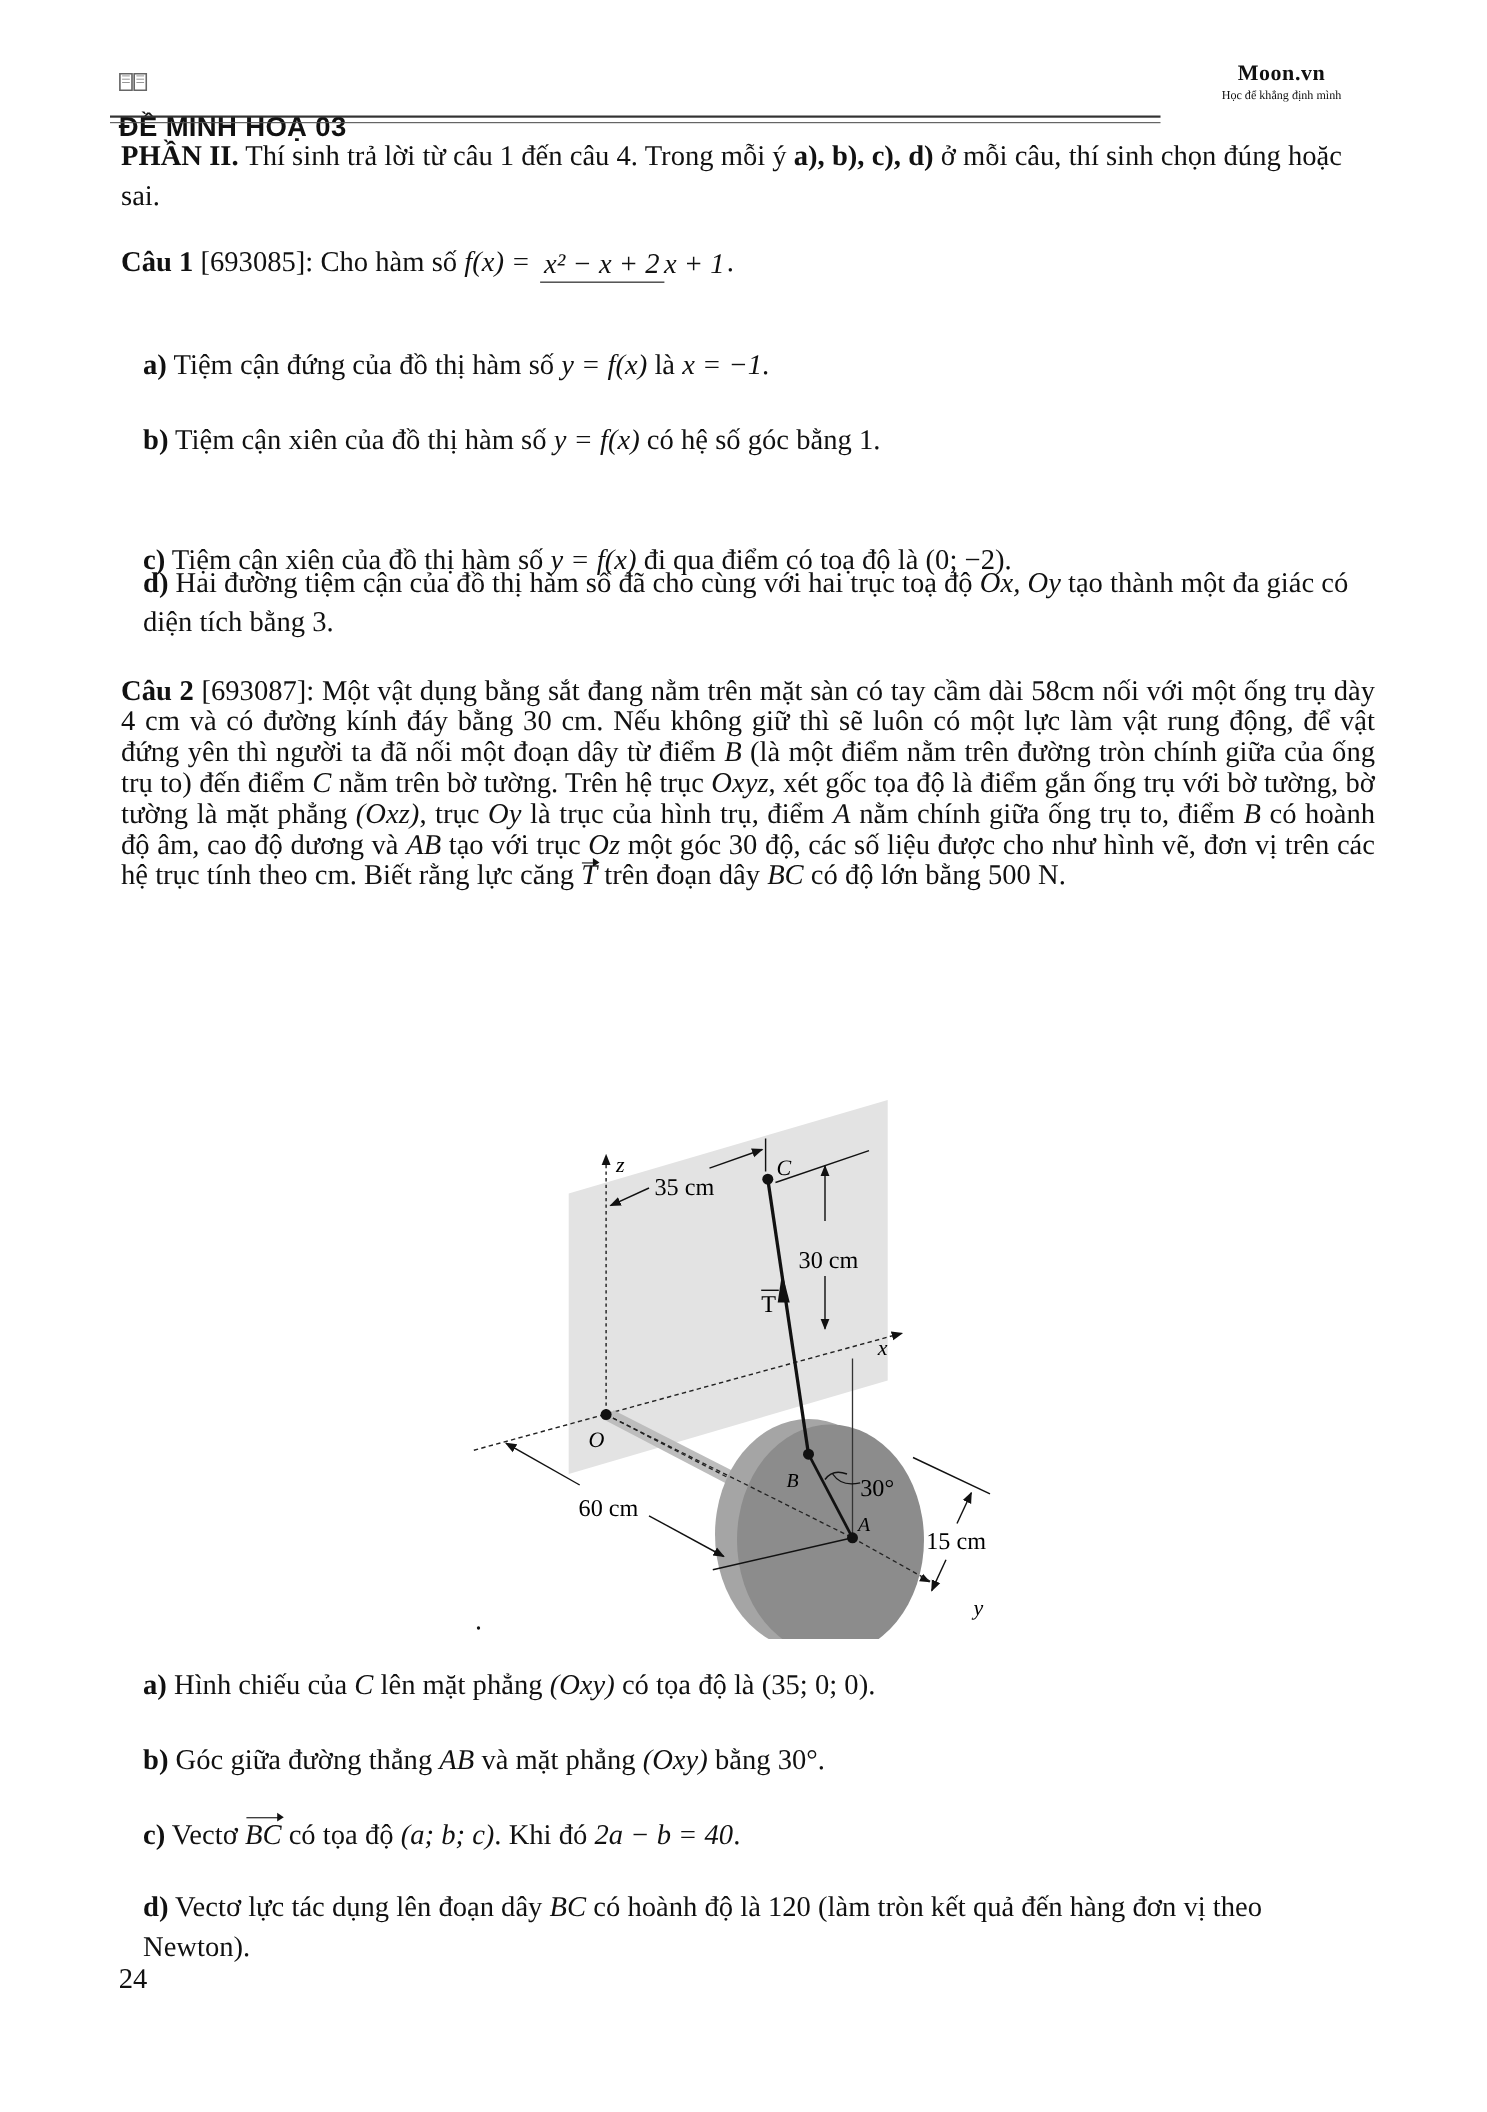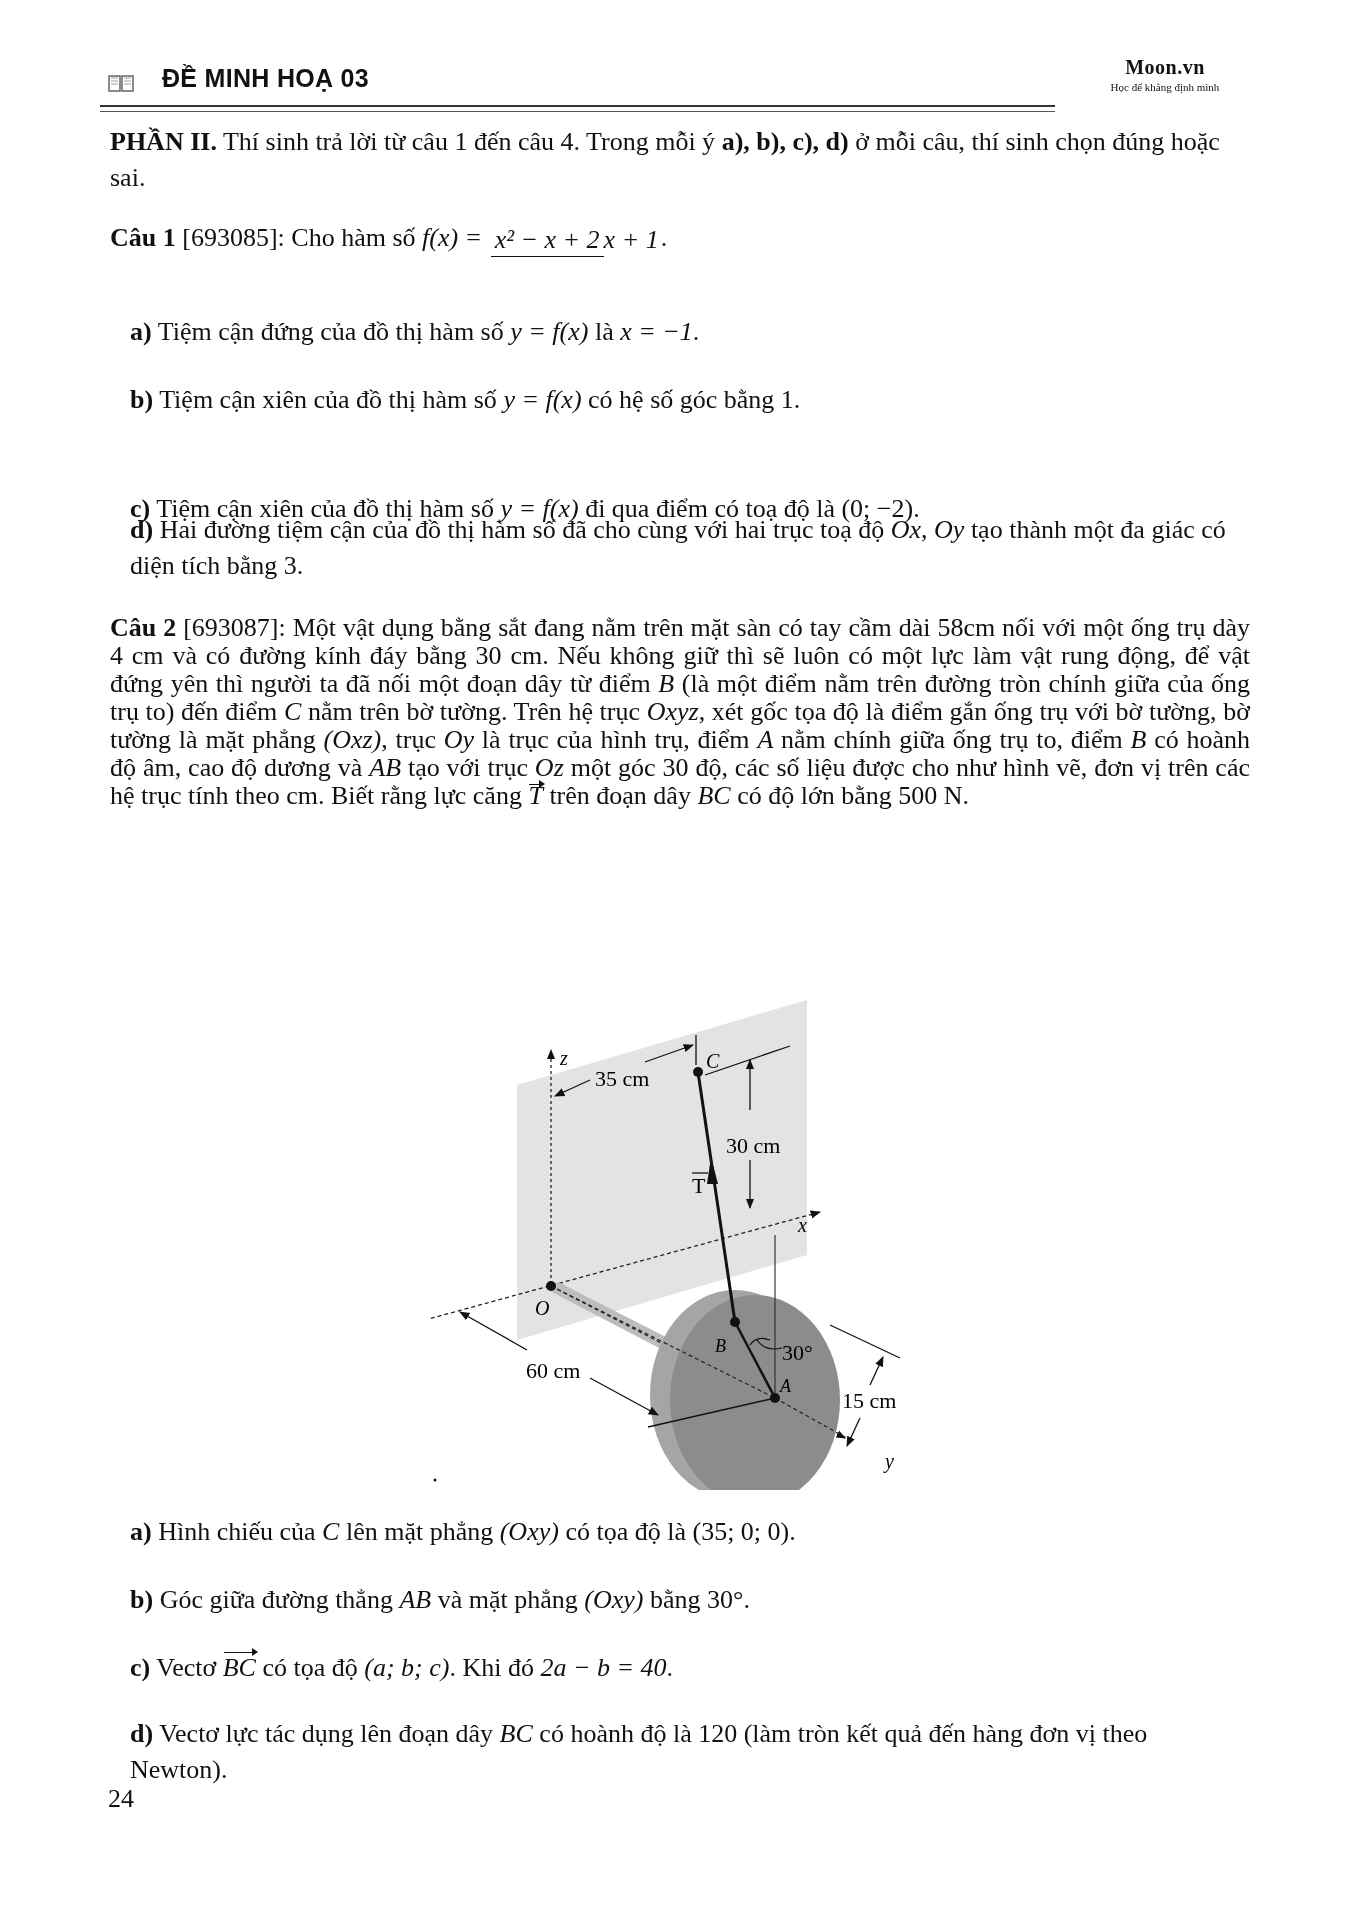--- a/index.html
+++ b/index.html
@@ -1,19 +1,19 @@
 <!DOCTYPE html>
 <html><head>
 <meta charset="utf-8">
 <style>
   html, body { margin: 0; padding: 0; background: #fff; }
   body { width: 1352px; height: 1920px; position: relative; overflow: hidden;
          font-family: "Liberation Serif", "DejaVu Serif", serif; color: #111; }
   .hdr-left { position: absolute; left: 108px; top: 64px; font-family: "Liberation Sans", "DejaVu Sans", sans-serif;
-              font-weight: bold; font-size: 25px; display: flex; align-items: flex-end; gap: 28px; letter-spacing: 0.3px; }
+              font-weight: bold; font-size: 25px; display: flex; align-items: flex-start; gap: 18px; letter-spacing: 0.3px; flex-direction: column; }
   .book { width: 26px; height: 20px; }
   .hdr-rule { position: absolute; left: 100px; top: 105px; width: 955px; height: 4px;
               border-top: 2px solid #333; border-bottom: 1.5px solid #555; }
   .brand { position: absolute; left: 1085px; top: 56px; text-align: center; width: 160px; }
   .brand-name { font-family: Liberation Serif, serif; font-weight: 900; font-size: 20px; letter-spacing: 0.5px; }
   .brand-tag { font-family: Liberation Serif, serif; font-size: 11px; margin-top: 2px; }
   .text { position: absolute; left: 110px; width: 1140px; font-size: 26px; line-height: 36px; }
   .ind { left: 130px; width: 1120px; }
   b { font-weight: bold; }
   i, .m { font-style: italic; }

